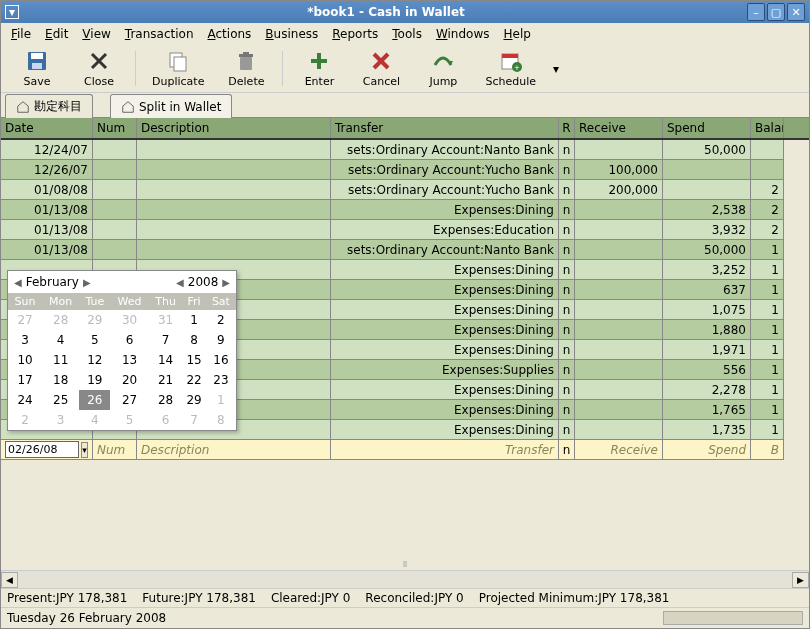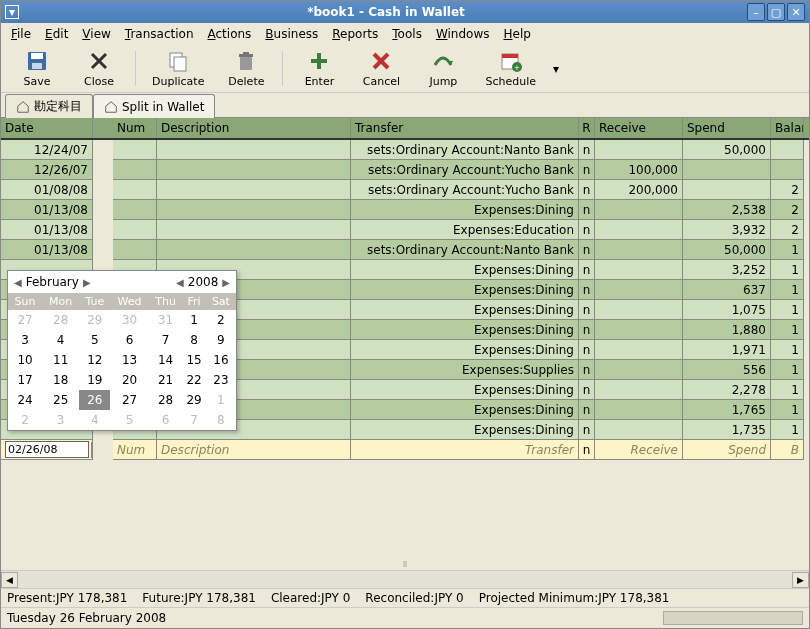--- a/index.html
+++ b/index.html
@@ -11,29 +11,29 @@
   .title-controls div {width:18px;height:18px;display:flex;align-items:center;justify-content:center;border:1px solid #2a4d77;background:#6EA0D6;color:#fff;border-radius:2px;font-size:11px;}
   .menubar {background:#ECE9D8; display:flex; gap:14px; padding:4px 10px;}
   .menubar span {text-decoration:underline; text-decoration-color:transparent;}
   .menubar .m {cursor:default;}
   .menubar .m u{text-decoration:underline;}
   .toolbar {background:#ECE9D8; display:flex; padding:2px 6px; gap:2px; border-bottom:1px solid #ccc;}
   .tbtn {display:flex;flex-direction:column;align-items:center;justify-content:center;padding:2px 10px;min-width:60px;gap:2px;}
   .tbtn svg, .tbtn .ico{width:24px;height:24px;}
   .tbtn .lbl{font-size:11px;}
   .tbtn-dd{display:flex;align-items:center;justify-content:center;width:16px;}
-  .tabbar {display:flex; padding:0 4px; gap:0; background:#ECE9D8; border-bottom:1px solid #888;}
+  .tabbar {display:flex; padding:0 4px; gap:17px; background:#ECE9D8; border-bottom:1px solid #888;}
   .tab {display:flex;align-items:center;gap:4px;padding:3px 10px;border:1px solid #888;border-bottom:none;background:#ECE9D8;position:relative;top:1px;border-radius:3px 3px 0 0;}
   .tabicon{width:14px;height:14px;}
   .grid {flex:1;display:flex;flex-direction:column;overflow:hidden;position:relative;}
   .headerrow{display:flex;background:#8AA776;color:#000;font-size:12px;border-bottom:2px solid #333;}
   .cell,.hcell{padding:2px 4px;overflow:hidden;white-space:nowrap;text-overflow:clip;border-right:1px solid #888;height:20px;display:flex;align-items:center;}
   .hcell{background:#8AA776;}
   .col-date{width:92px;justify-content:flex-end;}
-  .col-num{width:44px;margin-left:20px;}
+  .col-num{width:44px;}
   .col-desc{width:194px;}
   .col-transfer{width:228px;justify-content:flex-end;}
   .col-r{width:16px;justify-content:center;}
   .col-recv{width:88px;justify-content:flex-end;}
   .col-spend{width:88px;justify-content:flex-end;}
   .col-bal{width:33px;justify-content:flex-end;}
   .body{overflow:hidden;flex:1;}
   .row{display:flex;}
   .row.light .cell{background:#D0E1C2;}
   .row.dark .cell{background:#B5CCA0;}
@@ -50,21 +50,21 @@
   .cal-grid td.dim{color:#bbb;}
   .cal-grid td.sel{background:#888;color:#fff;}
   .hscroll{height:18px;background:#E4E1D6;border-top:1px solid #ccc;display:flex;align-items:center;}
   .hscroll .btn{width:17px;height:16px;border:1px solid #aaa;background:#ECE9D8;display:flex;align-items:center;justify-content:center;font-size:9px;}
   .hscroll .track{flex:1;background:#E4E1D6;height:16px;}
   .statusline{background:#ECE9D8;padding:2px 6px;font-size:12px;border-top:1px solid #ccc;display:flex;gap:15px;}
   .footer{background:#ECE9D8;display:flex;align-items:center;padding:3px 6px;border-top:1px solid #ccc;}
   .footer .date{flex:1;}
   .footer .resizer{width:140px;height:14px;background:#D8D4C2;border:1px solid #aaa;}
   .date-edit{display:flex;align-items:center;gap:2px;width:100%;}
-  .date-edit input{width:84px;border:1px solid #666;font-size:11px;padding:1px 2px;font-family:inherit;}
+  .date-edit input{width:74px;border:1px solid #666;font-size:11px;padding:1px 2px;font-family:inherit;}
   .date-edit .dd{width:16px;height:16px;border:1px solid #888;background:#ECE9D8;display:flex;align-items:center;justify-content:center;font-size:9px;}
   .hcell.col-date,.hcell.col-num,.hcell.col-desc,.hcell.col-transfer,.hcell.col-recv,.hcell.col-spend,.hcell.col-bal{justify-content:flex-start;}
   .smallresize{font-size:9px;color:#888;text-align:center;user-select:none;}
 </style>
 </head>
 <body>
 
 <div class="titlebar">
   <div class="square">▾</div>
   <div class="title-text">*book1 - Cash in Wallet</div>

